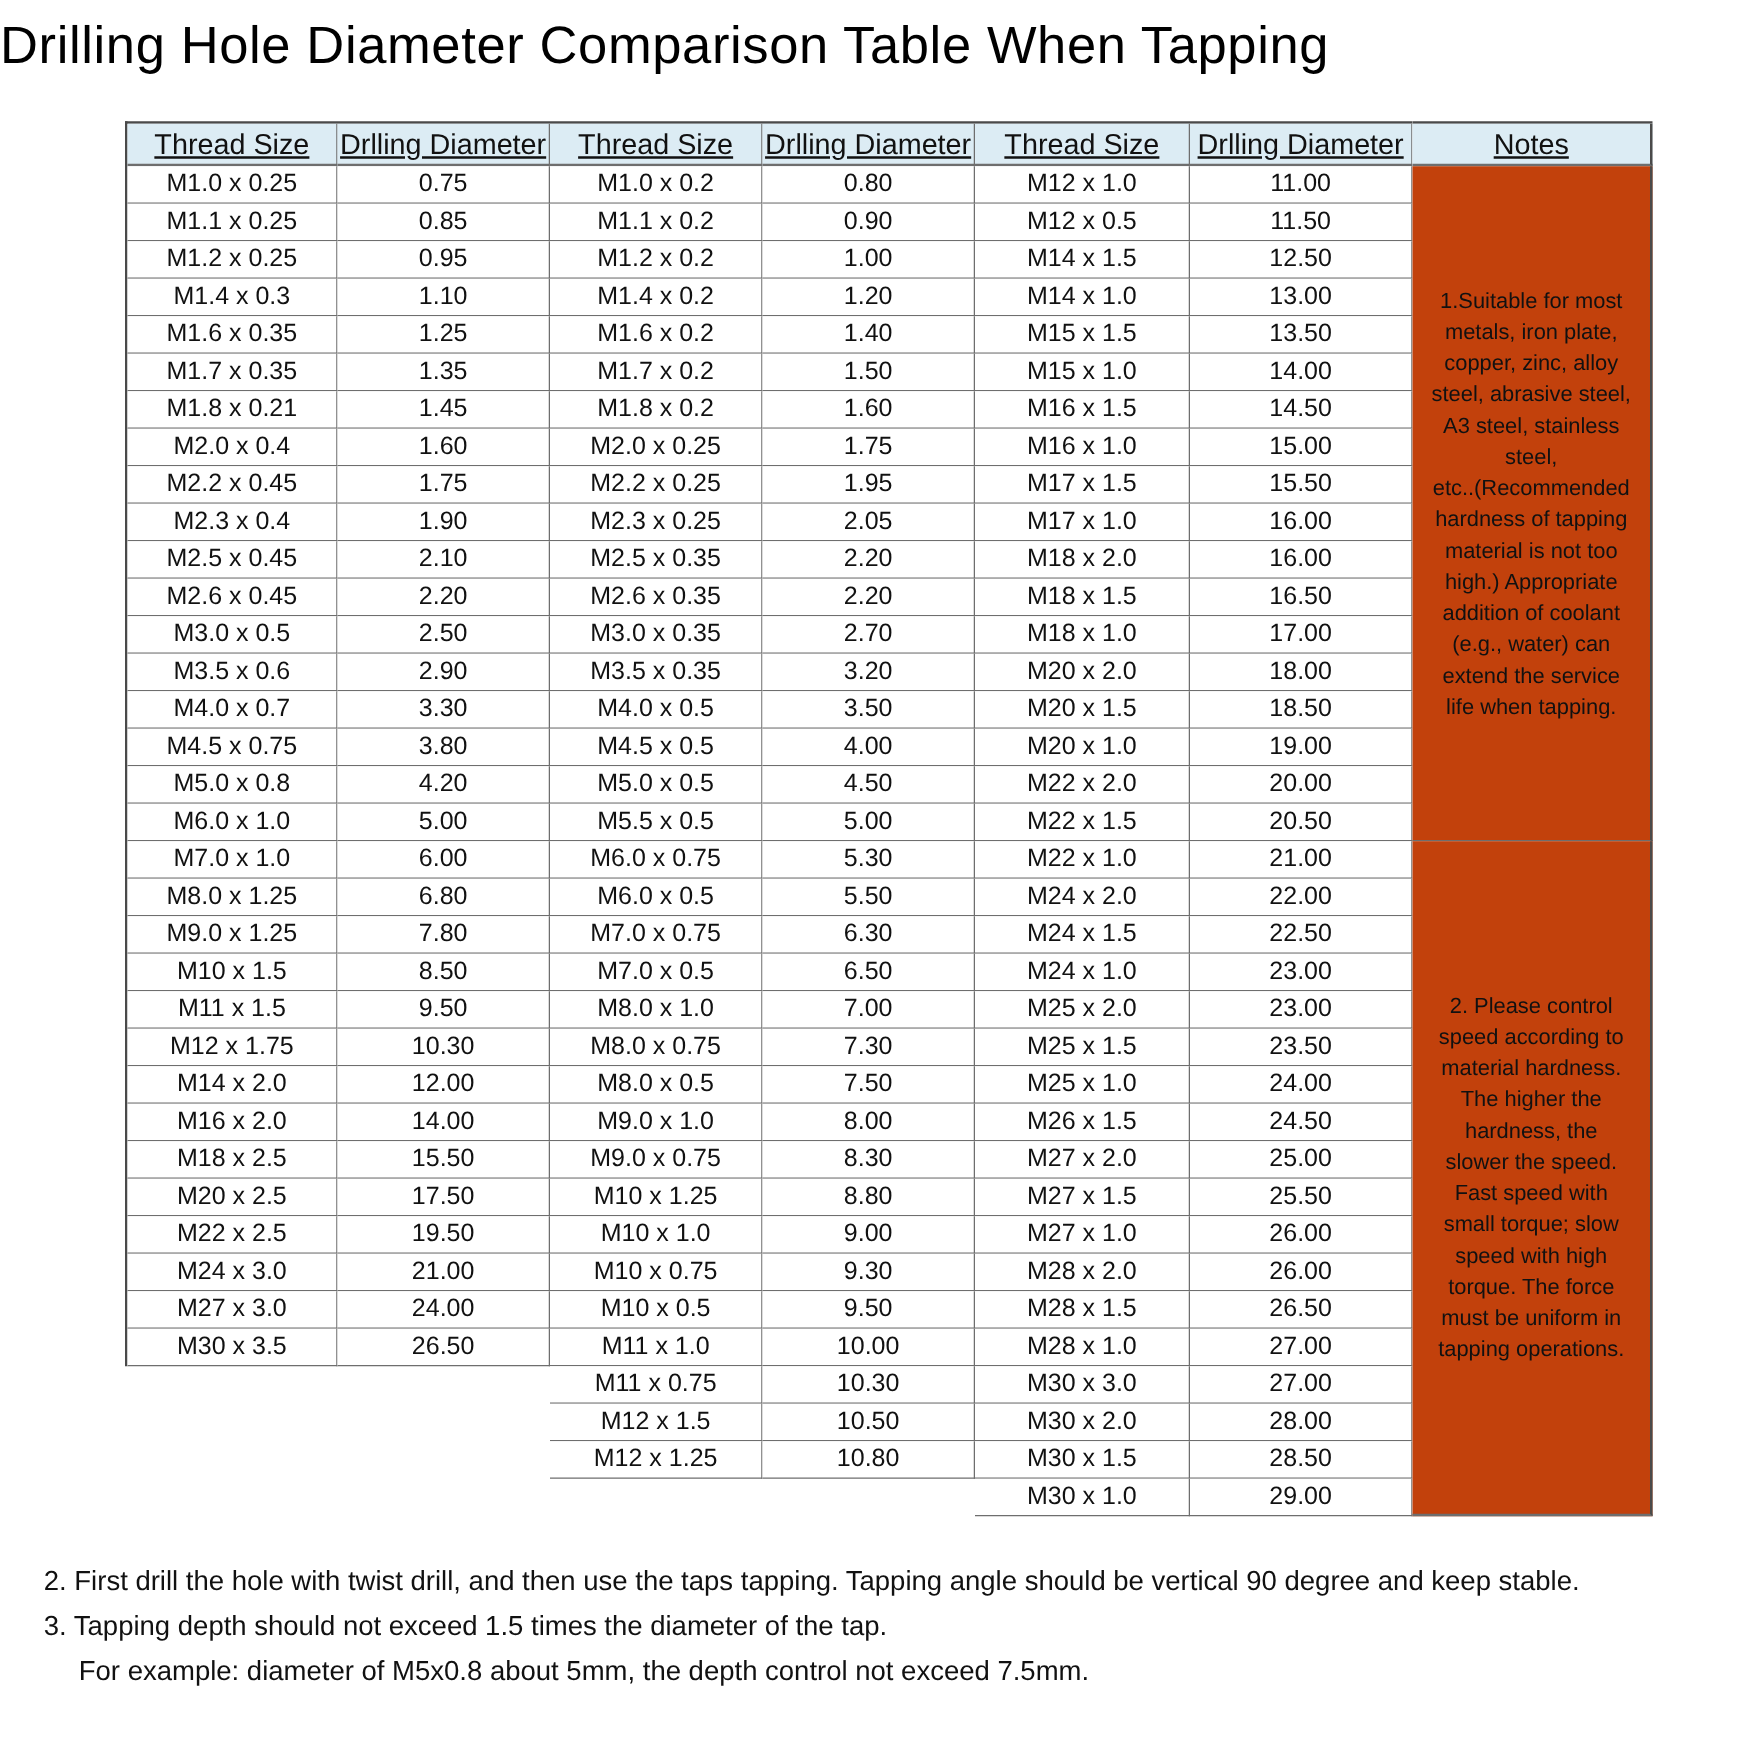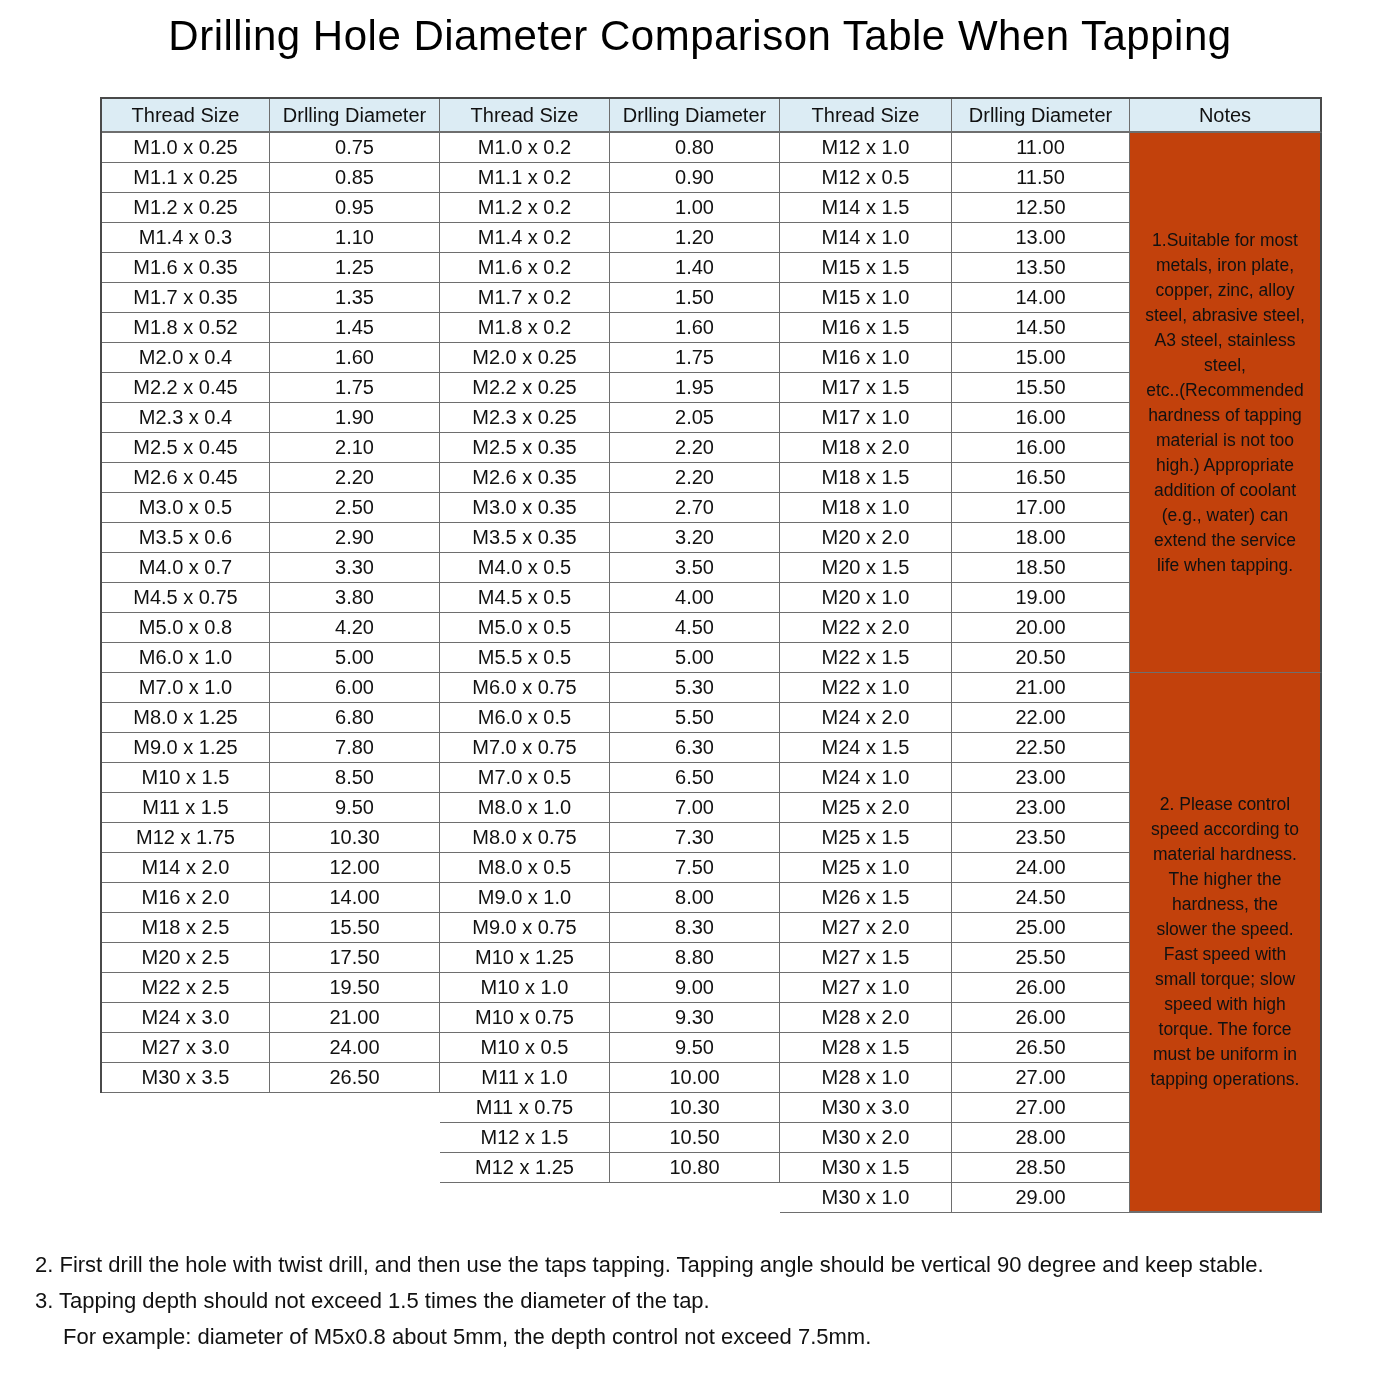--- a/index.html
+++ b/index.html
@@ -4,39 +4,39 @@
 <style>
   html,body{margin:0;padding:0;}
   body{
     width:1400px;height:1400px;background:#ffffff;
     font-family:"Liberation Sans","DejaVu Sans",sans-serif;
     color:#111;position:relative;overflow:hidden;
   }
   .page{position:relative;width:1400px;height:1400px;background:#fff;}
   .title{
     position:absolute;top:12px;left:0;width:100%;
-    text-align:center;font-size:42px;font-weight:400;color:#000;
+    text-align:left;font-size:42px;font-weight:400;color:#000;
     margin:0;letter-spacing:0.5px;
   }
   .table-wrap{position:absolute;left:100px;top:97px;width:1224px;height:1116px;}
   .pairgrid{position:absolute;top:0;display:grid;background:#fff;}
   #pair-0{left:0;grid-template-columns:168px 170px;grid-template-rows:34px repeat(32,30px);
           border-left:2px solid var(--outer-line);border-top:2px solid var(--outer-line);}
   #pair-1{left:340px;grid-template-columns:170px 170px;grid-template-rows:34px repeat(35,30px);
           border-top:2px solid var(--outer-line);}
   #pair-2{left:680px;grid-template-columns:172px 178px;grid-template-rows:34px repeat(36,30px);
           border-top:2px solid var(--outer-line);}
   #notes-grid{left:1030px;grid-template-columns:192px;grid-template-rows:34px 540px 540px;
           border-top:2px solid var(--outer-line);}
   .hcell{
     background:var(--header-bg);
     border-right:1px solid var(--grid-line);
     border-bottom:2px solid var(--grid-line);
     display:flex;align-items:center;justify-content:center;
-    font-size:20px;color:var(--text);box-sizing:border-box;
+    font-size:23px;color:var(--text);box-sizing:border-box;text-decoration:underline;
   }
   .tcell{
     border-right:1px solid var(--grid-line);
     border-bottom:1px solid var(--grid-line);
     display:flex;align-items:center;justify-content:center;
     font-size:20px;color:var(--text);box-sizing:border-box;background:#fff;
   }
   #notes-grid .hcell{border-right:2px solid var(--outer-line);}
   .ncell{
     border-right:2px solid var(--outer-line);
@@ -66,21 +66,21 @@
         <div class="tcell">M1.1 x 0.25</div>
         <div class="tcell">0.85</div>
         <div class="tcell">M1.2 x 0.25</div>
         <div class="tcell">0.95</div>
         <div class="tcell">M1.4 x 0.3</div>
         <div class="tcell">1.10</div>
         <div class="tcell">M1.6 x 0.35</div>
         <div class="tcell">1.25</div>
         <div class="tcell">M1.7 x 0.35</div>
         <div class="tcell">1.35</div>
-        <div class="tcell">M1.8 x 0.52</div>
+        <div class="tcell">M1.8 x 0.21</div>
         <div class="tcell">1.45</div>
         <div class="tcell">M2.0 x 0.4</div>
         <div class="tcell">1.60</div>
         <div class="tcell">M2.2 x 0.45</div>
         <div class="tcell">1.75</div>
         <div class="tcell">M2.3 x 0.4</div>
         <div class="tcell">1.90</div>
         <div class="tcell">M2.5 x 0.45</div>
         <div class="tcell">2.10</div>
         <div class="tcell">M2.6 x 0.45</div>

